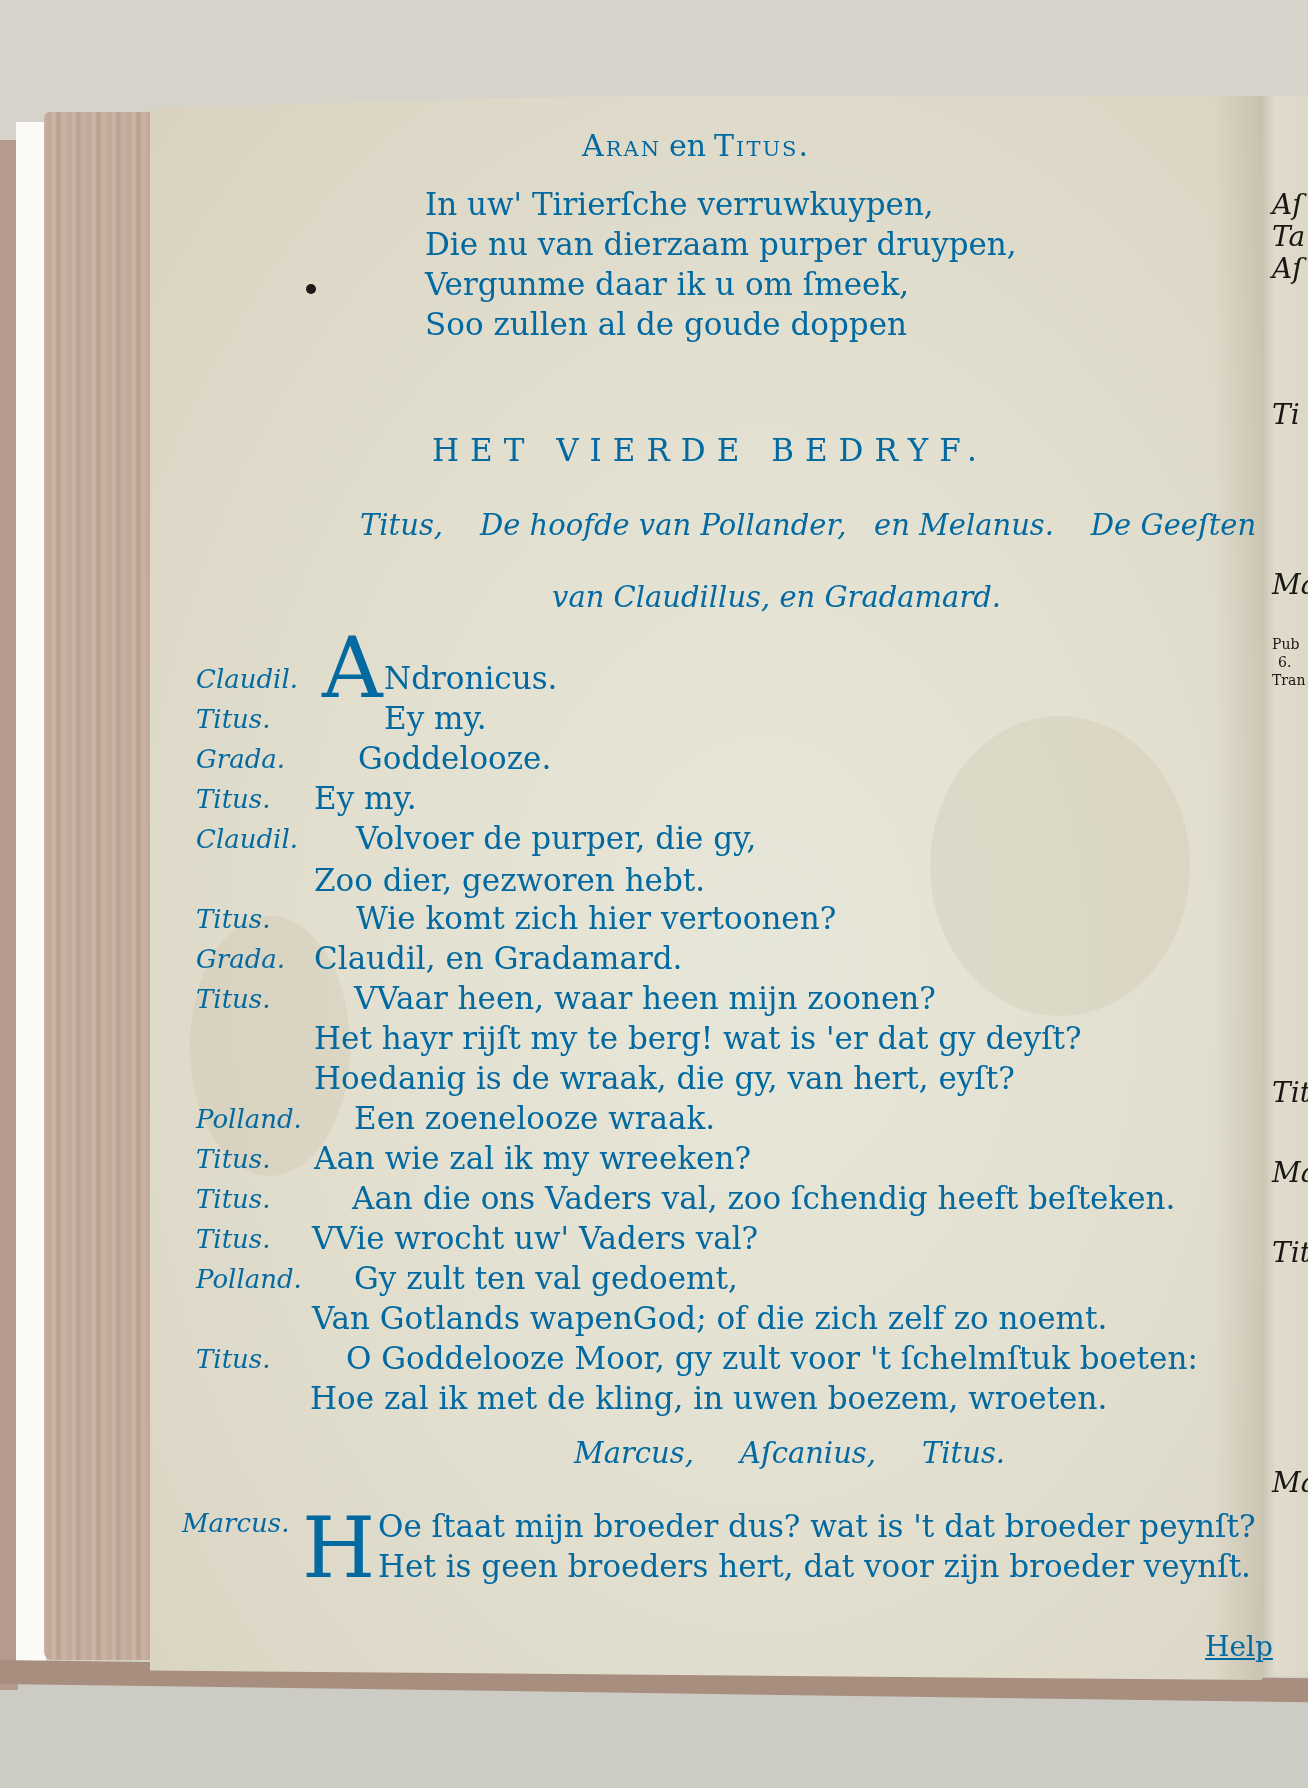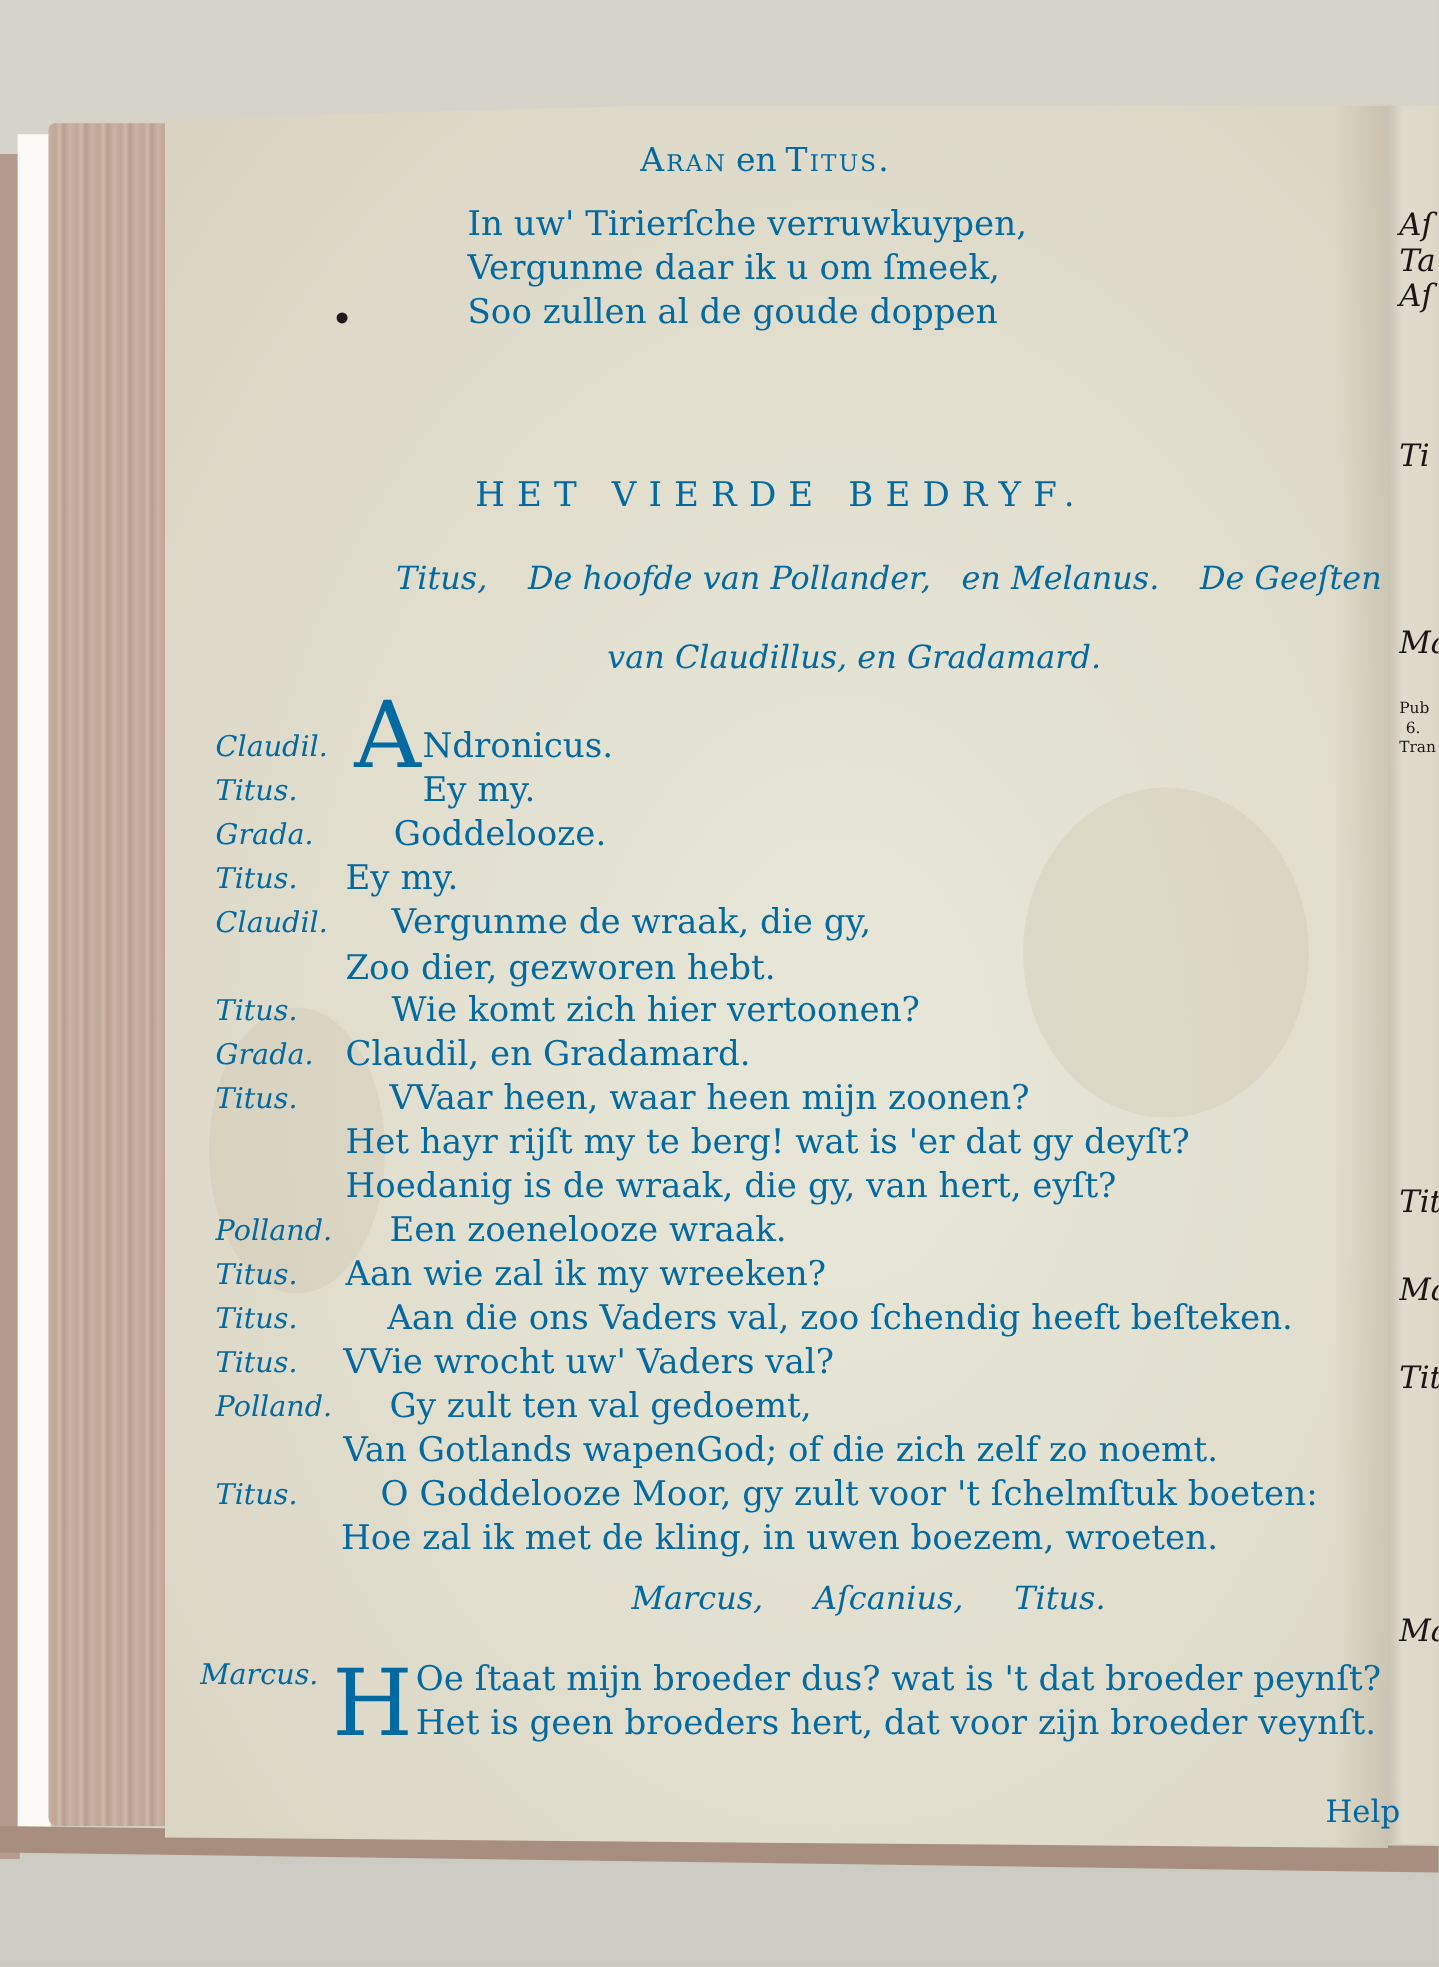--- a/index.html
+++ b/index.html
@@ -42,21 +42,21 @@
   .running-head .en { font-variant: normal; letter-spacing: 0; margin: 0 8px; }
 
   .verse { font-size: 31px; line-height: 40px; }
   .act-heading { left: 432px; top: 432px; font-size: 31px; letter-spacing: 11px; }
   .cast { font-style: italic; font-size: 29px; }
   .speaker { font-style: italic; font-size: 26px; left: 196px; }
   .line { font-size: 31px; }
 
   .dropcap { font-size: 84px; line-height: 1; }
   .dot { position: absolute; left: 306px; top: 284px; width: 10px; height: 10px; border-radius: 50%; background: #1c1916; }
-  .catchword { left: 1205px; top: 1630px; font-size: 28px; }
+  .catchword { left: 1205px; top: 1630px; font-size: 28px; text-decoration: underline; }
   .stain { position: absolute; border-radius: 50%; background: rgba(160,140,100,0.10); }
 </style>
 </head>
 <body>
 
 <div class="bg-top"></div>
 <div class="bg-bottom"></div>
 <div class="cover-left"></div>
 <div class="flyleaf"></div>
 <div class="page-stack"></div>
@@ -83,20 +83,21 @@
 </div>
 
 <div class="dot"></div>
 
 <div class="abs ink running-head">
   <span>Aran</span><span class="en">en</span><span>Titus.</span>
 </div>
 
 <div class="abs ink verse" style="left:425px;top:184px;">
   <div>In uw' Tirierſche verruwkuypen,</div>
+  <div>Die nu van dierzaam purper druypen,</div>
   <div>Vergunme daar ik u om ſmeek,</div>
   <div>Soo zullen al de goude doppen</div>
 </div>
 
 <div class="abs ink act-heading">HET VIERDE BEDRYF.</div>
 
 <div class="abs ink cast" style="left:360px;top:508px;">
   <span>Titus,</span>&nbsp;&nbsp;&nbsp;
   <span>De hoofde van Pollander,</span>&nbsp;&nbsp;
   <span>en Melanus.</span>&nbsp;&nbsp;&nbsp;
@@ -111,21 +112,21 @@
 <div class="abs ink speaker" style="top:704px;">Titus.</div>
 <div class="abs ink line" style="left:384px;top:700px;">Ey my.</div>
 
 <div class="abs ink speaker" style="top:744px;">Grada.</div>
 <div class="abs ink line" style="left:358px;top:740px;">Goddelooze.</div>
 
 <div class="abs ink speaker" style="top:784px;">Titus.</div>
 <div class="abs ink line" style="left:314px;top:780px;">Ey my.</div>
 
 <div class="abs ink speaker" style="top:824px;">Claudil.</div>
-<div class="abs ink line" style="left:356px;top:820px;">Vergunme de wraak, die gy,</div>
+<div class="abs ink line" style="left:356px;top:820px;">Volvoer de purper, die gy,</div>
 
 <div class="abs ink line" style="left:314px;top:862px;">Zoo dier, gezworen hebt.</div>
 
 <div class="abs ink speaker" style="top:904px;">Titus.</div>
 <div class="abs ink line" style="left:356px;top:900px;">Wie komt zich hier vertoonen?</div>
 
 <div class="abs ink speaker" style="top:944px;">Grada.</div>
 <div class="abs ink line" style="left:314px;top:940px;">Claudil, en Gradamard.</div>
 
 <div class="abs ink speaker" style="top:984px;">Titus.</div>

